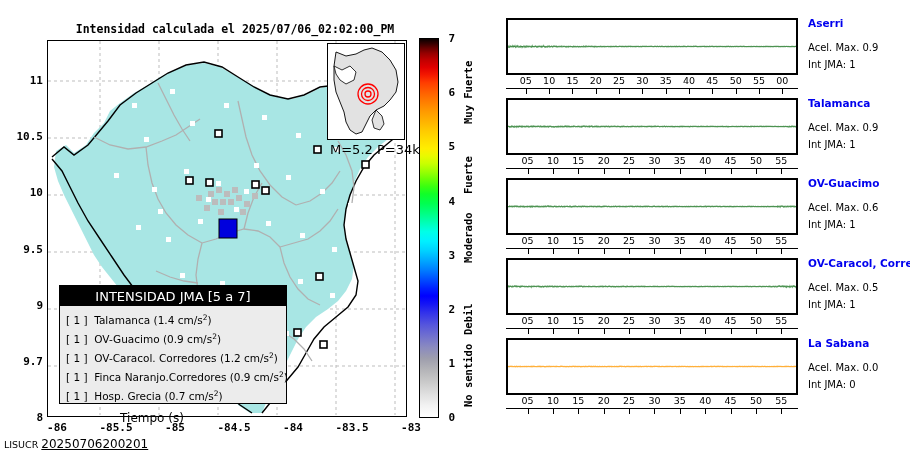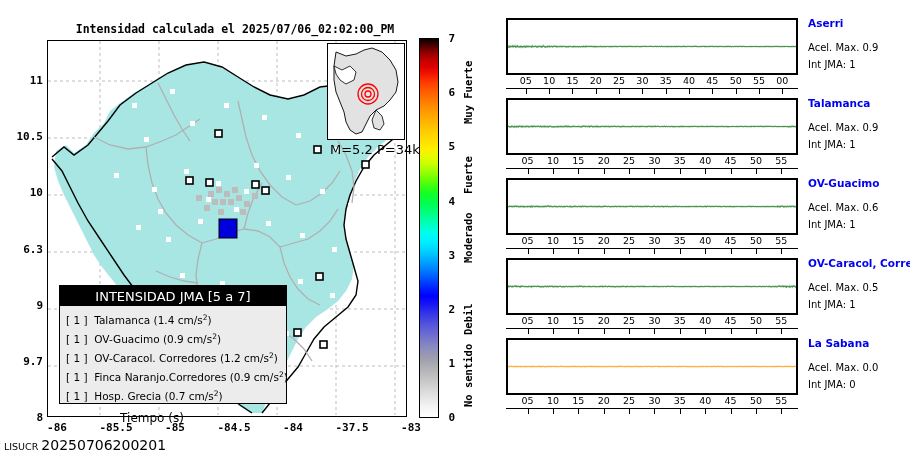--- a/index.html
+++ b/index.html
@@ -60,21 +60,21 @@
            font-size:11px;font-weight:bold;color:#000;transform:translateY(-50%);}
   #cbar-ticks{position:absolute;left:441px;top:38px;width:14px;height:380px;}
   .cb-word{position:absolute;font-family:"DejaVu Sans Mono","Liberation Mono",monospace;
            font-size:10.5px;font-weight:bold;color:#000;white-space:nowrap;
            transform-origin:0 0;transform:rotate(-90deg);}
   #cbar-words{position:absolute;left:462px;top:38px;width:26px;height:380px;}
 
   
   #footer{position:absolute;left:4px;top:437px;font-size:9.5px;color:#000;
           font-family:"DejaVu Sans","Liberation Sans",sans-serif;}
-  #footer .code{font-size:14px;}
+  #footer .code{font-size:12px;text-decoration:underline;}
 
   
   #panels{position:absolute;left:500px;top:18px;width:405px;height:420px;}
   .panel{position:absolute;left:0;width:405px;}
   .wave-frame{position:absolute;left:6px;top:0;width:292px;height:57px;
               border:2px solid #000;background:#fff;box-sizing:border-box;overflow:hidden;}
   .wave-svg{position:absolute;left:0;top:0;}
   .axis-row{position:absolute;left:6px;top:57px;width:292px;height:20px;}
   .axis-line{position:absolute;left:0;top:13px;width:292px;height:1px;background:#000;}
   .atick{position:absolute;top:13px;width:1px;height:6px;background:#000;}
@@ -92,21 +92,21 @@
 </style>
 </head>
 <body>
 
 <div id="map-title">Intensidad calculada el 2025/07/06_02:02:00_PM</div>
 
 <div id="ylabels">
     <div class="ytick" style="top: 40px;">11</div>
     <div class="ytick" style="top: 96.2px;">10.5</div>
     <div class="ytick" style="top: 152.4px;">10</div>
-    <div class="ytick" style="top: 208.6px;">6.3</div>
+    <div class="ytick" style="top: 208.6px;">9.5</div>
     <div class="ytick" style="top: 264.8px;">9</div>
     <div class="ytick" style="top: 321px;">9.7</div>
     <div class="ytick" style="top: 377.2px;">8</div>
   </div>
 
 <div id="map-frame">
   <svg id="map-svg" width="357" height="374" viewBox="0 0 357 374">
 
     <g stroke="#bdbdbd" stroke-width="1" stroke-dasharray="3,3" fill="none">
       <line x1="52" y1="0" x2="52" y2="374"></line>
@@ -247,21 +247,21 @@
     </g>
   </svg>
 </div>
 
 <div id="xlabels">
     <div class="xtick" style="left: 10px;">-86</div>
     <div class="xtick" style="left: 69px;">-85.5</div>
     <div class="xtick" style="left: 128px; text-align: center;">-85</div>
     <div class="xtick" style="left: 187px;">-84.5</div>
     <div class="xtick" style="left: 246px;">-84</div>
-    <div class="xtick" style="left: 305px;">-37.5</div>
+    <div class="xtick" style="left: 305px;">-83.5</div>
     <div class="xtick" style="left: 364px;">-83</div>
   </div>
 
 <div id="inset">
   <svg width="76" height="95" viewBox="0 0 76 95">
     <rect x="0" y="0" width="76" height="95" fill="#ffffff"></rect>
     <path d="M8,8 L18,12 L28,10 L36,6 L44,4 L54,8 L62,16 L68,26 L70,38 L68,48
              L62,56 L56,62 L48,66 L42,72 L38,80 L34,88 L28,90 L22,86 L18,78
              L16,68 L12,58 L8,48 L6,36 L6,22 Z" fill="#e2e2e2" stroke="#000" stroke-width="0.9"></path>
     <path d="M6,22 L14,26 L22,22 L28,28 L26,36 L18,40 L12,36 L8,30 Z" fill="#ffffff" stroke="#000" stroke-width="0.8"></path>

